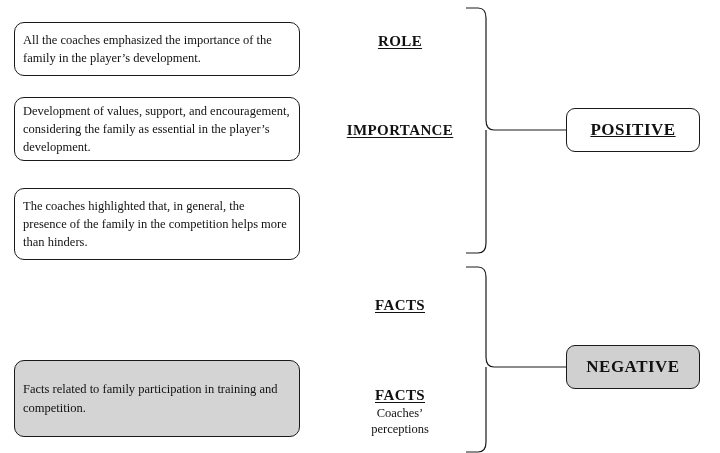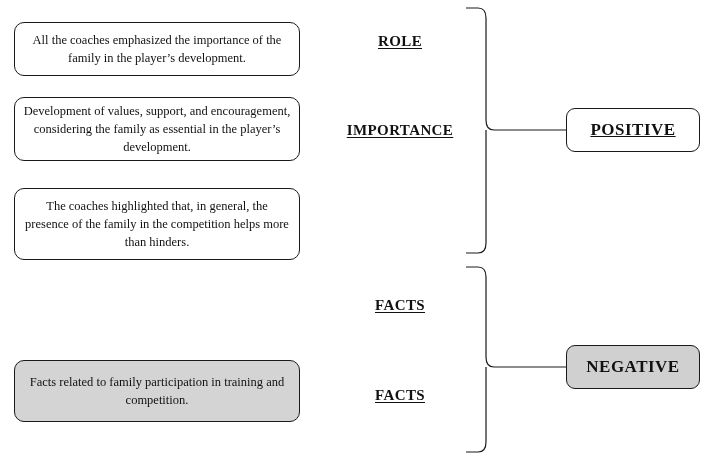--- a/index.html
+++ b/index.html
@@ -19,21 +19,20 @@
   }
 
   .node {
     position: absolute;
     box-sizing: border-box;
     border: 1px solid #1a1a1a;
     border-radius: 10px;
     display: flex;
     align-items: center;
     justify-content: center;
-    text-align: center;
     font-family: "Liberation Serif", serif;
     font-size: 12.5px;
     line-height: 1.45;
     color: #111111;
     padding: 20px 8px;
   }
   .node.white { background: #ffffff; }
   .node.grey  { background: #d4d4d4; }
 
   .label {
@@ -100,39 +99,41 @@
 
   <div class="node white" style="left:14px; top:97px; width:286px; height:64px;">
     <span>Development of values, support, and encouragement, considering the family as essential in the player’s development.</span>
   </div>
 
   <div class="node white" style="left:14px; top:188px; width:286px; height:72px;">
     <span>The coaches highlighted that, in general, the presence of the family in the competition helps more than hinders.</span>
   </div>
 
 
-  <div class="node grey" style="left:14px; top:360px; width:286px; height:62px;">
+  <div class="node grey" style="left:14px; top:360px; width:286px; height:77px;">
     <span>Facts related to family participation in training and competition.</span>
   </div>
 
   <div class="label" style="left:320px; top:32px; width:160px;">
     <span class="main">ROLE</span>
   </div>
 
   <div class="label" style="left:320px; top:121px; width:160px;">
     <span class="main">IMPORTANCE</span>
   </div>
 
 
   <div class="label" style="left:320px; top:296px; width:160px;">
     <span class="main">FACTS</span>
   </div>
 
   <div class="label" style="left:320px; top:368px; width:160px; white-space:pre-line;">
     <span class="main">FACTS</span>
+    <span class="sub">Coaches’
+perceptions</span>
   </div>
 
   <svg class="brackets" viewBox="0 0 720 453">
     <path d="M 466 8 L 478 8 Q 486 8 486 18 L 486 120 Q 486 130 494 130 L 566 130
              M 486 130 Q 486 130 486 140 L 486 243 Q 486 253 478 253 L 466 253"></path>
     <path d="M 466 267 L 478 267 Q 486 267 486 277 L 486 357 Q 486 367 494 367 L 566 367
              M 486 367 Q 486 367 486 377 L 486 442 Q 486 452 478 452 L 466 452"></path>
   </svg>
 
   <div class="outcome white" style="left:566px; top:108px; width:134px; height:44px;">

